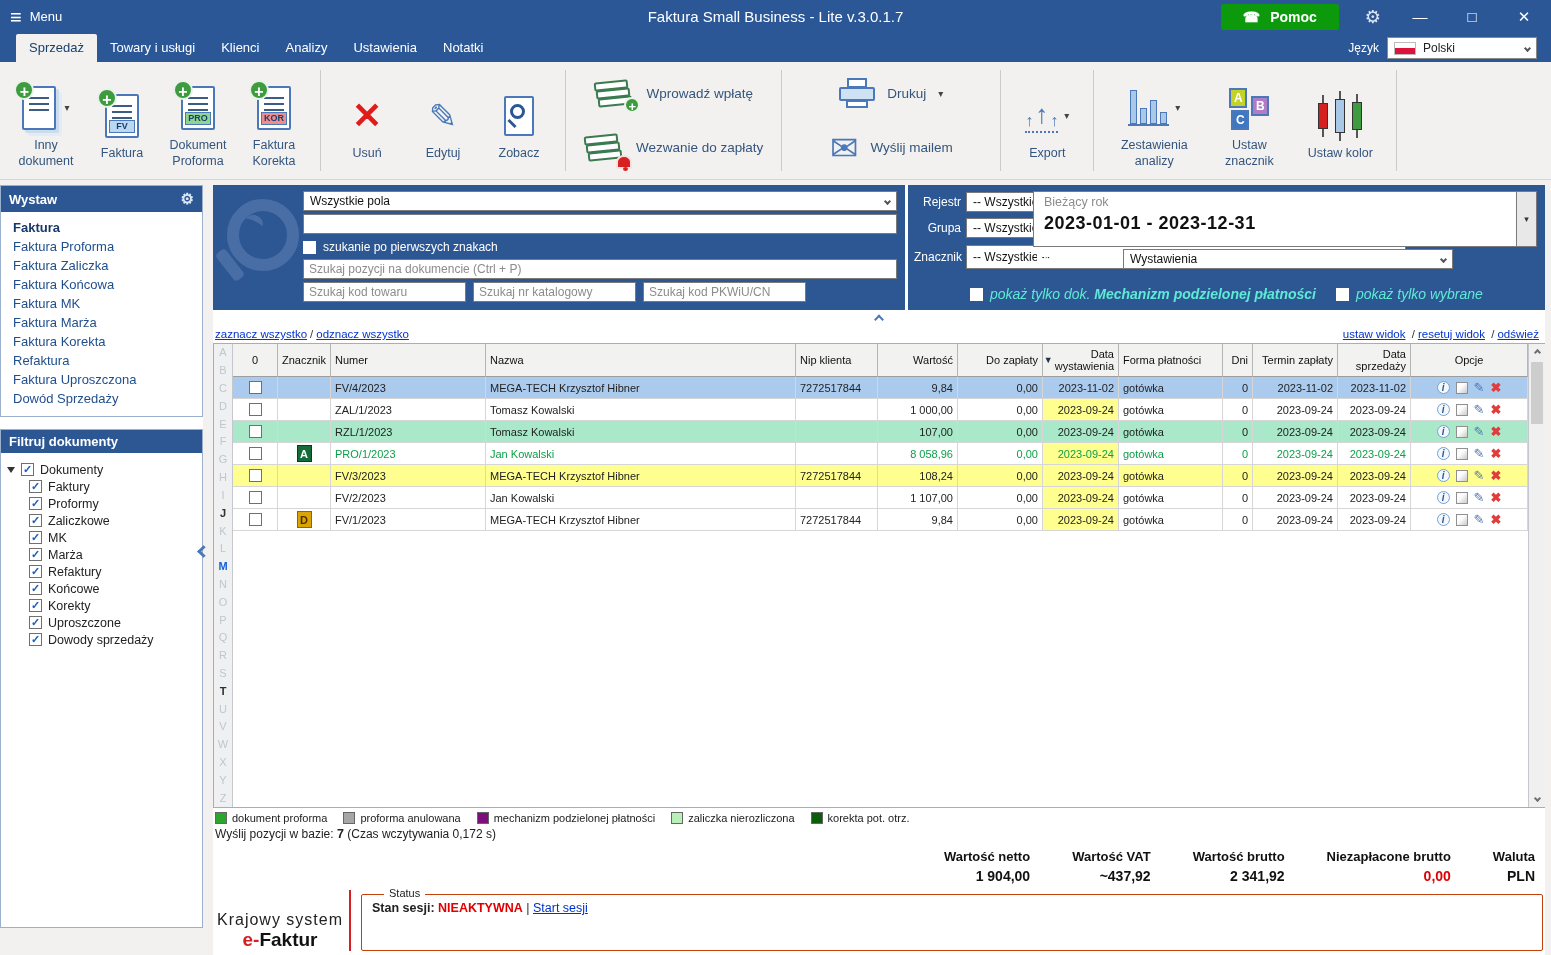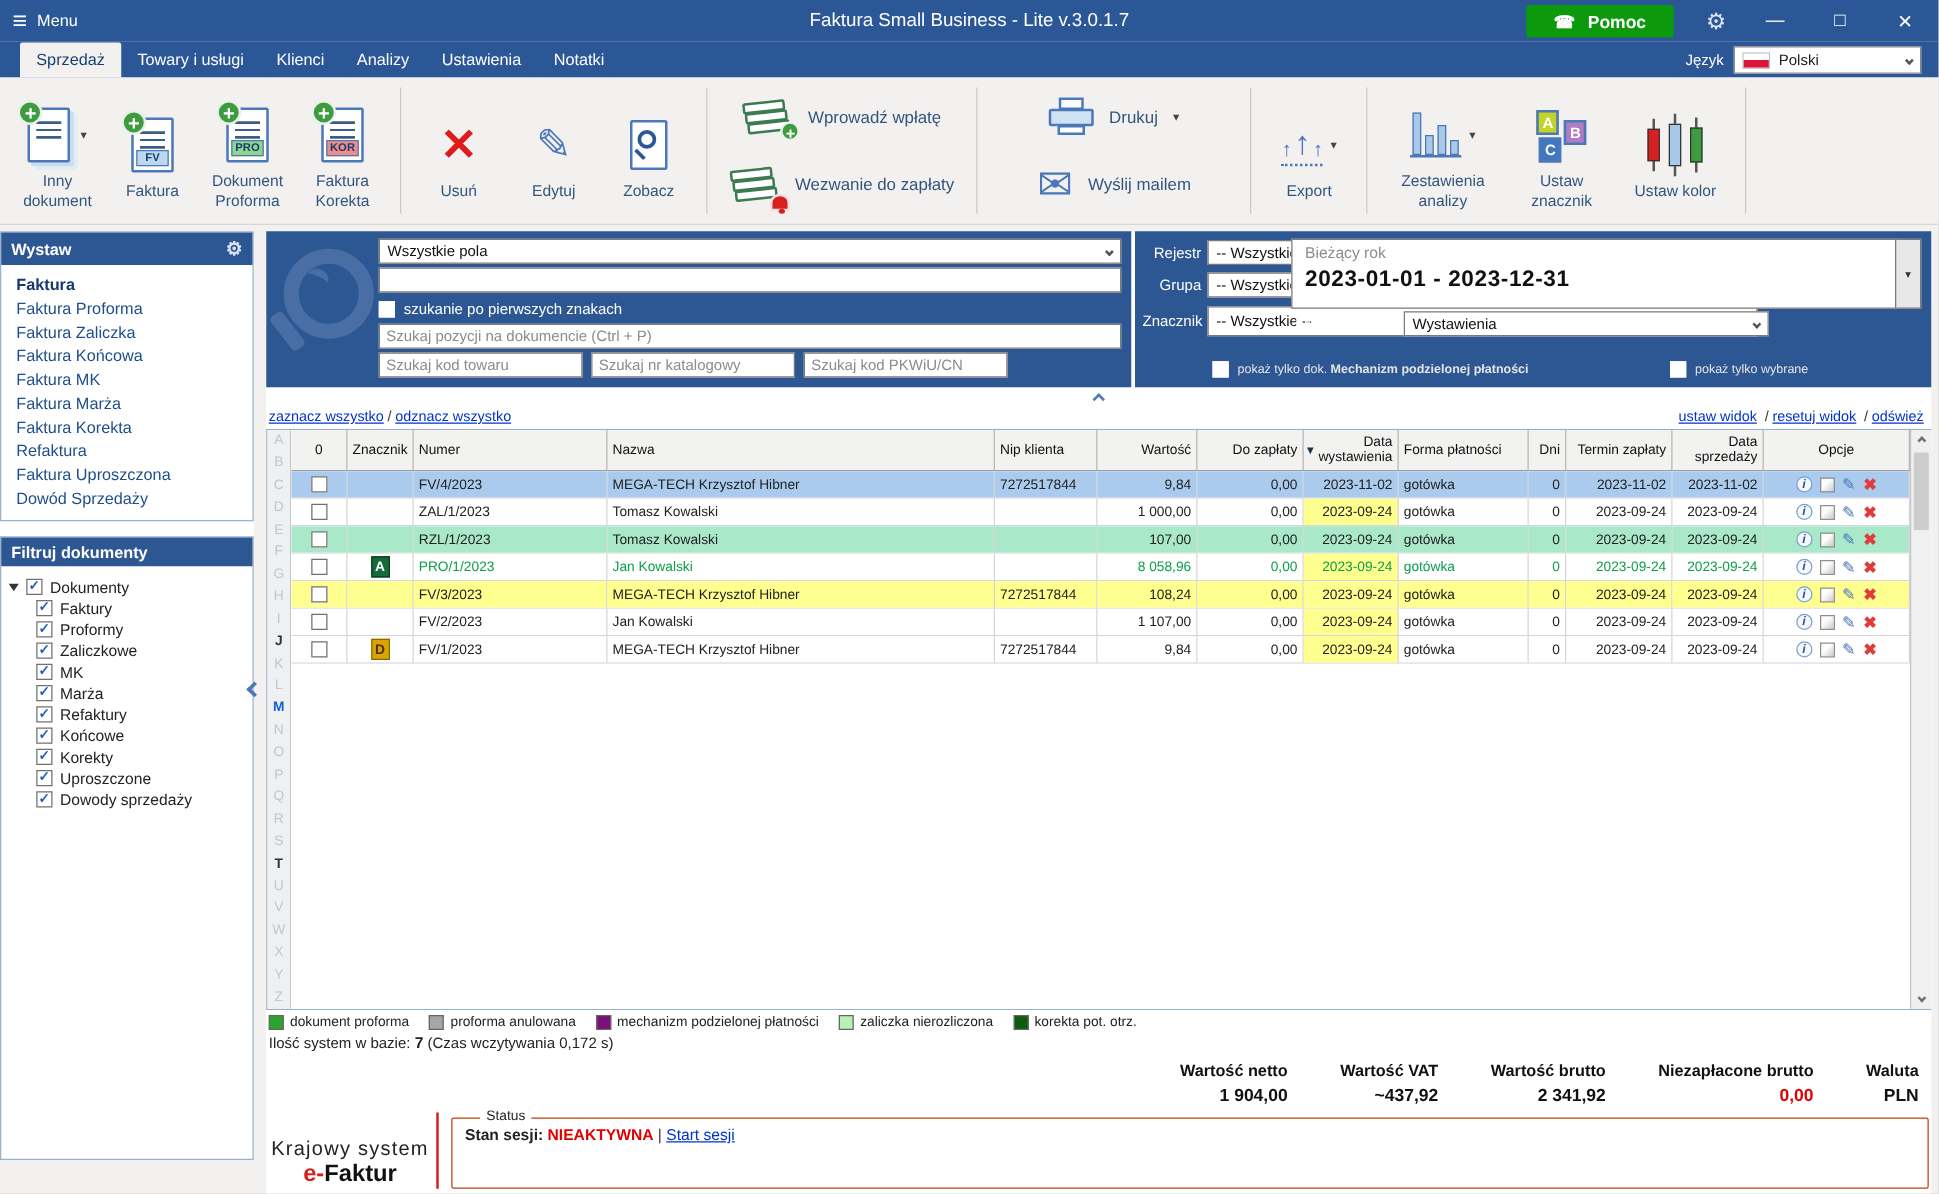--- a/index.html
+++ b/index.html
@@ -132,21 +132,21 @@
   .triple .inp { width:163px; }
 
   .filter-panel { position:relative; flex:1; background:#2d5793; color:#fff; }
   .frow { position:absolute; display:flex; align-items:center; }
   .flabel { font-size:12px; color:#fff; text-align:right; padding-right:5px; }
   .period-box { position:absolute; left:125px; top:6px; right:8px; height:56px; display:flex; }
   .period-main { flex:1; background:#fff; border:1px solid #7a7a7a; padding:3px 10px; }
   .period-label { color:#8c8c8c; font-size:12.5px; }
   .period-value { color:#111; font-weight:bold; font-size:18px; margin-top:4px; letter-spacing:0.5px; }
   .period-btn { width:20px; background:#e8e8e8; border:1px solid #7a7a7a; border-left:none; display:flex; align-items:center; justify-content:center; cursor:pointer; font-size:9px; color:#333; }
-  .fcheck { display:flex; align-items:center; gap:7px; font-size:10px; color:#e5e5e5; cursor:pointer; }
+  .fcheck { display:flex; align-items:center; gap:7px; font-size:14px; color:#5eead4; cursor:pointer;font-style:italic; }
   .fcheck .cb { border:1px solid #fff; color:transparent; }
 
   
   .links-row { position:relative; height:33px; flex:none; background:#fff; }
   .uplink { position:absolute; left:50%; top:2px; transform:translateX(-50%); }
   .sel-links { position:absolute; left:2px; bottom:3px; font-size:11.5px; }
   .view-links { position:absolute; right:6px; bottom:3px; font-size:11.5px; }
   .link { color:#0033cc; text-decoration:underline; cursor:pointer; }
   .sep-slash + .sep-slash::before, .vlink + .vlink::before { content:" / "; color:#333; text-decoration:none; display:inline-block; padding:0 3px; }
 
@@ -579,21 +579,21 @@
         </div>
         <div class="period-box">
           <div class="period-main">
             <div class="period-label">Bieżący rok</div>
             <div class="period-value">2023-01-01 - 2023-12-31</div>
           </div>
           <div class="period-btn">▾</div>
         </div>
         <div class="frow" style="left:128px; top:64px;">
           <span class="flabel">Filtruj po dacie</span>
-          <div class="sel" style="width:292px; margin-left:4px">
+          <div class="sel" style="width:330px; margin-left:4px">
             <span>Wystawienia</span>
             <span class="chev small sel-chev"></span>
           </div>
         </div>
         <div class="frow" style="left:62px; bottom:8px;">
           <div class="fcheck">
             <span class="cb"></span>
             <span><span>pokaż tylko dok. </span><b>Mechanizm podzielonej płatności</b></span>
           </div>
         </div>
@@ -916,21 +916,21 @@
         </span>
 
         <span class="legend-item">
           <span class="swatch" style="background: rgb(11, 92, 11);"></span>
           <span>korekta pot. otrz.</span>
         </span>
 
     </div>
 
     <div class="count-row">
-      <span>Ilość system w bazie:</span>
+      <span>Wyślij pozycji w bazie:</span>
       <b>7</b>
       <span>(Czas wczytywania 0,172 s)</span>
     </div>
 
     <div class="totals-row">
 
         <div class="total">
           <div class="tlabel">Wartość netto</div>
           <div class="tvalue">1 904,00</div>
         </div>

